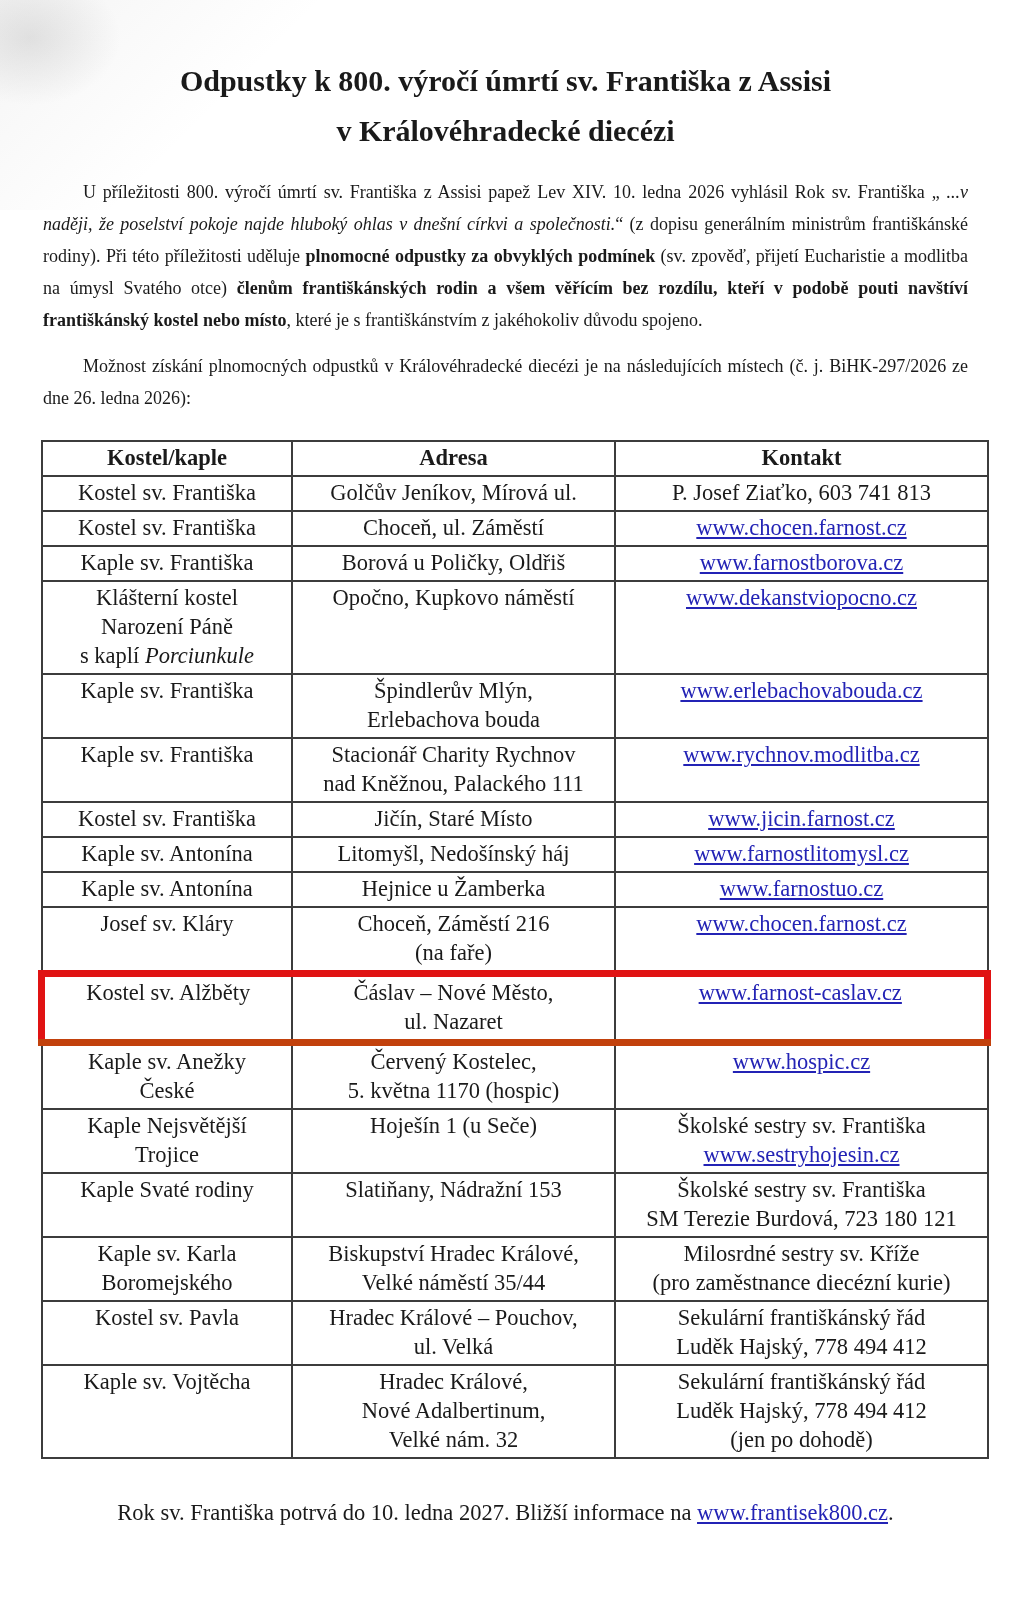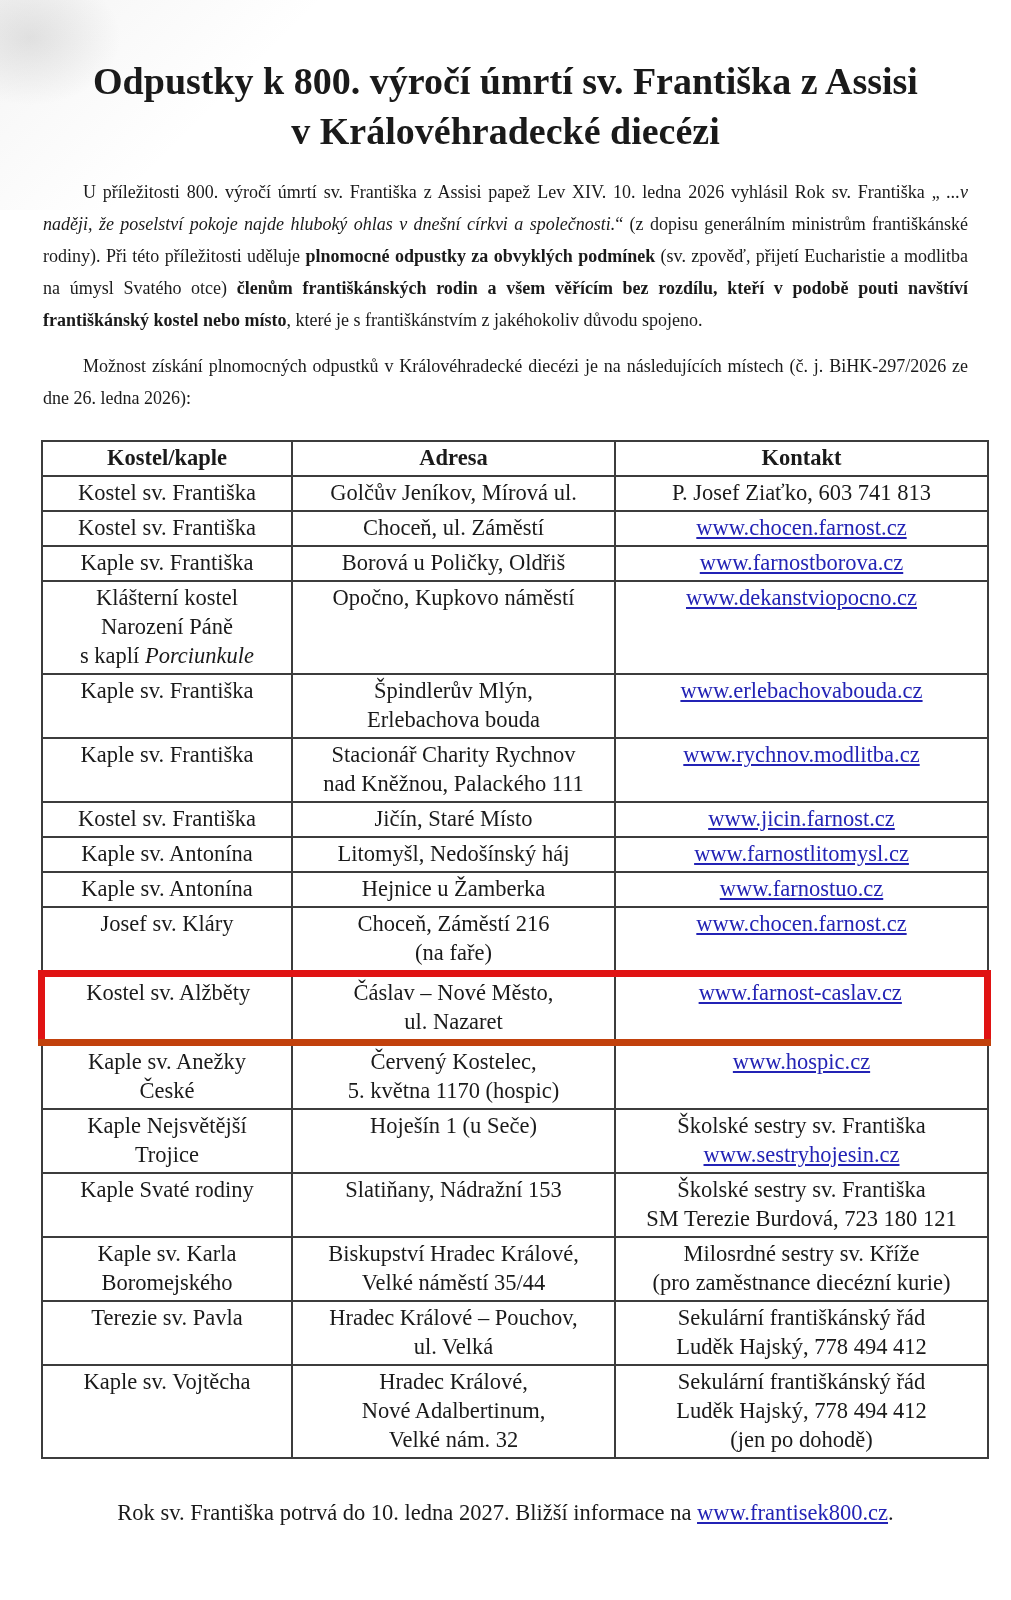--- a/index.html
+++ b/index.html
@@ -24,21 +24,21 @@
       linear-gradient(135deg, rgba(150,150,150,0.10), rgba(150,150,150,0) 55%);
     pointer-events: none;
   }
   .doc {
     position: relative;
     padding: 56px 43px 0 43px;
   }
   .title {
     text-align: center;
     font-weight: bold;
-    font-size: 38px;
+    font-size: 30px;
     line-height: 50px;
   }
   .para {
     font-size: 18px;
     line-height: 32px;
     text-align: justify;
     text-indent: 40px;
     margin: 0;
   }
   .para-intro { margin-top: 20px; }
@@ -284,21 +284,21 @@
             <div><span>Biskupství Hradec Králové,</span></div>
             <div><span>Velké náměstí 35/44</span></div>
           </td>
           <td>
             <div><span>Milosrdné sestry sv. Kříže</span></div>
             <div><span>(pro zaměstnance diecézní kurie)</span></div>
           </td>
         </tr>
         <tr>
           <td>
-            <div><span>Terezie sv. Pavla</span></div>
+            <div><span>Kostel sv. Pavla</span></div>
           </td>
           <td>
             <div><span>Hradec Králové – Pouchov,</span></div>
             <div><span>ul. Velká</span></div>
           </td>
           <td>
             <div><span>Sekulární františkánský řád</span></div>
             <div><span>Luděk Hajský, 778 494 412</span></div>
           </td>
         </tr>

